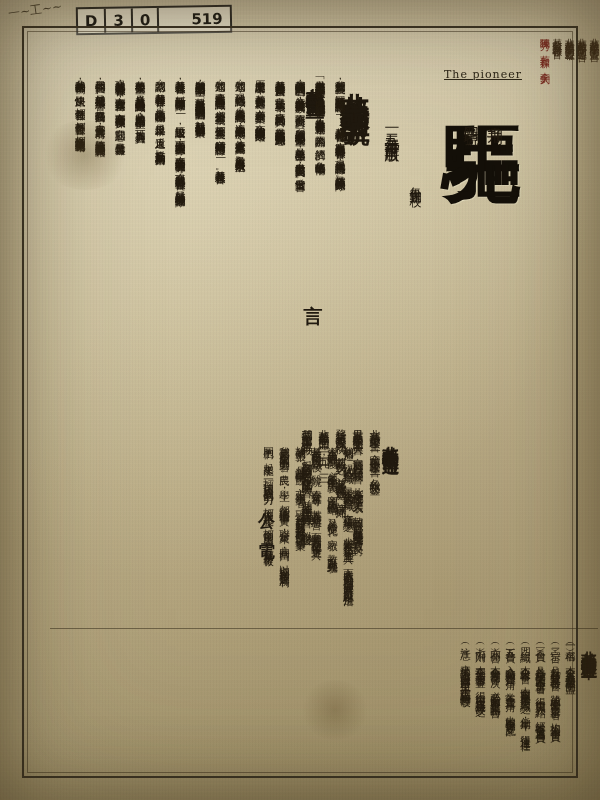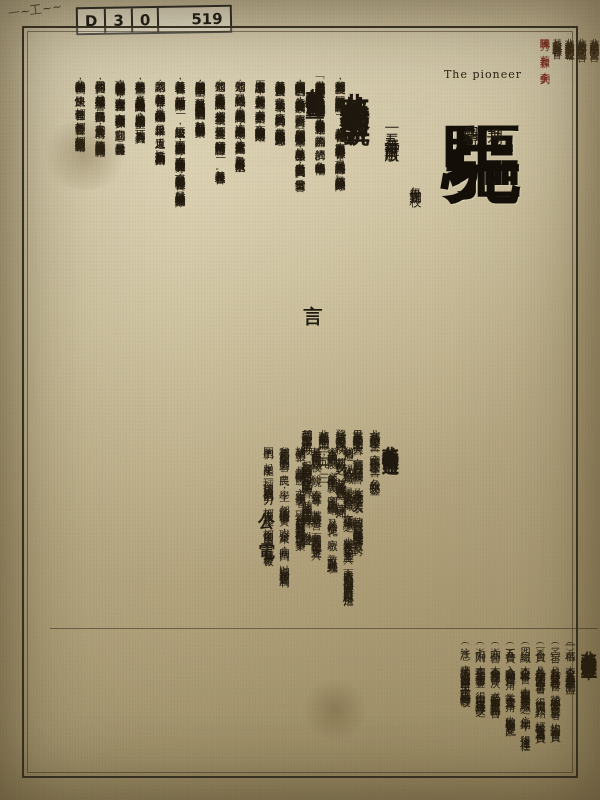--- a/index.html
+++ b/index.html
@@ -52,21 +52,21 @@
   }
 
   
   .masthead{position:absolute;right:18px;top:36px;width:150px;text-align:center;}
   .bigtitle{
     font-size:78px;line-height:.92;font-weight:bold;color:#141009;
     writing-mode:vertical-rl;text-orientation:upright;margin:0 auto;
     text-shadow:1px 1px 0 rgba(255,255,230,.25);
   }
   .romaji{font-size:11px;color:#2e2719;letter-spacing:1px;margin-top:4px;
-    font-family:"DejaVu Serif", serif;}
+    font-family:"DejaVu Serif", serif;text-decoration:underline;}
   .issue-row{display:flex;justify-content:center;gap:6px;margin-top:8px;}
   .issue-row .v{font-size:16px;height:54px;}
   .price{margin-top:6px;}
   .price .v{font-size:12px;height:66px;}
 
   
   .datecol{position:absolute;right:176px;top:92px;height:230px;}
   .datecol .v{font-size:15px;height:215px;}
 
   

